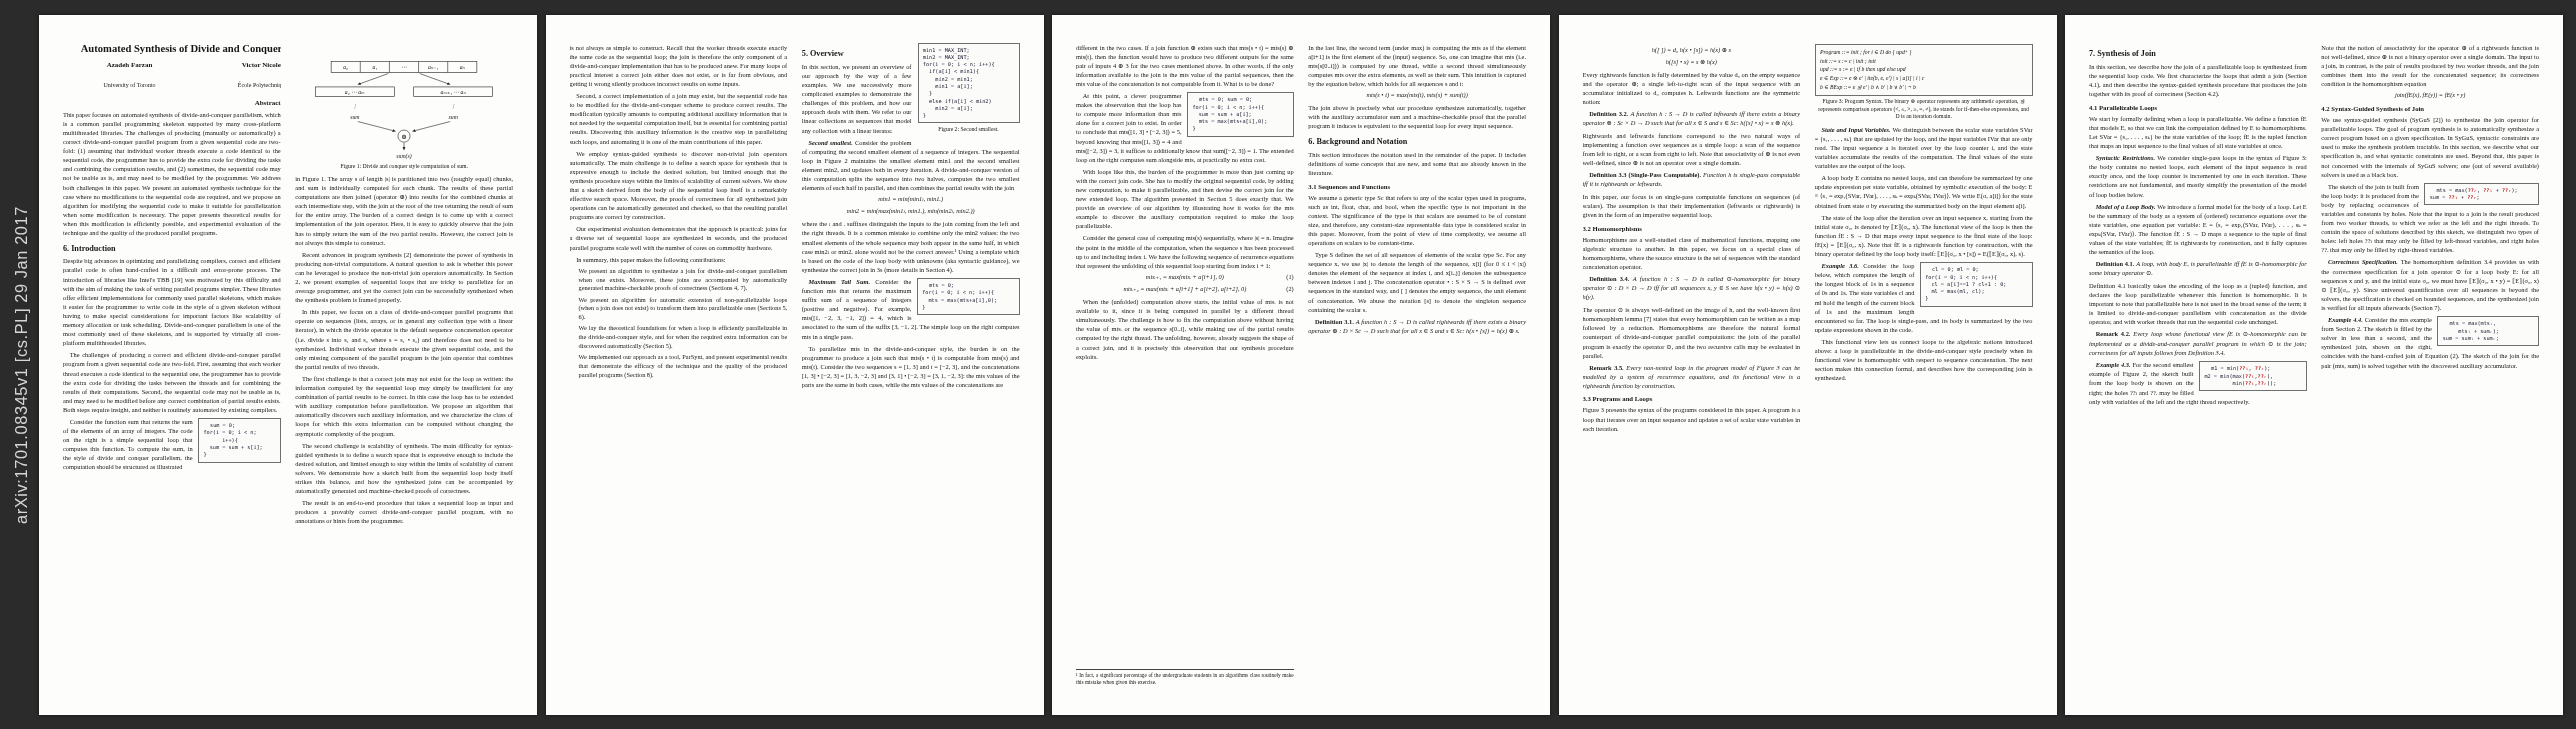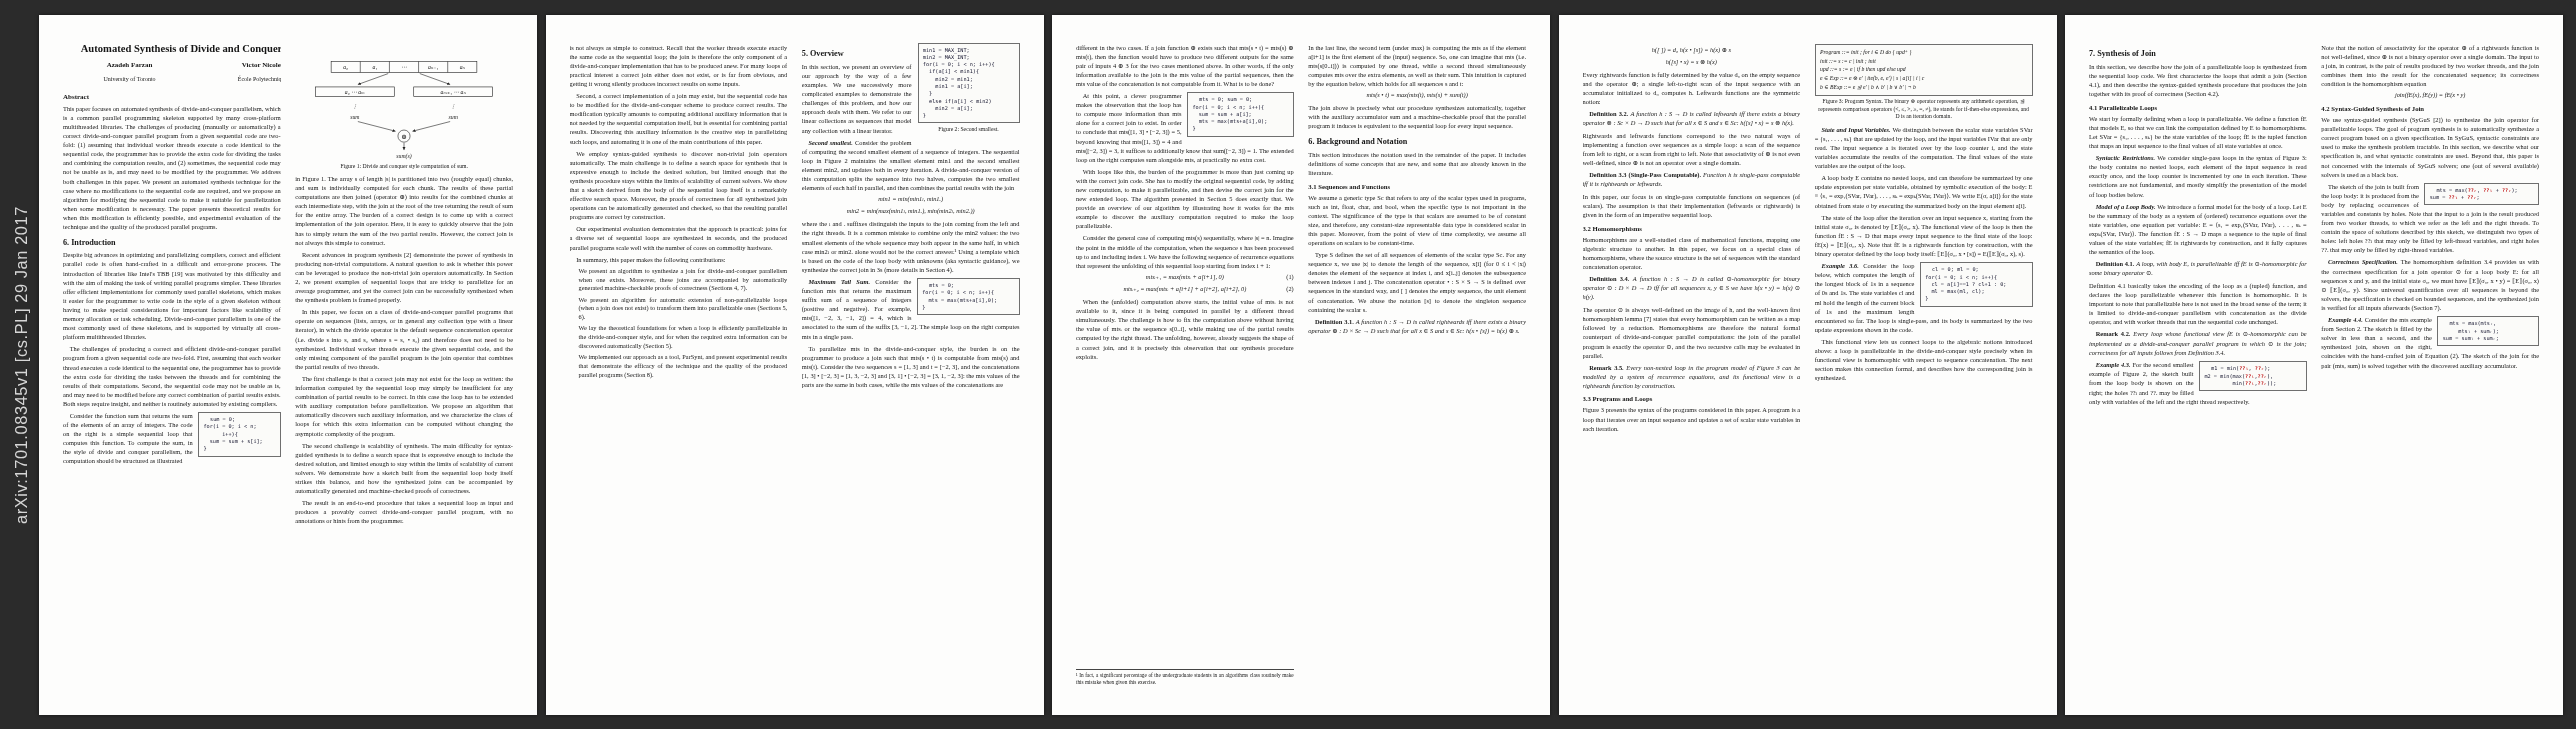--- a/index.html
+++ b/index.html
@@ -24,24 +24,24 @@
   .cols{display:flex;gap:14.6px;height:644px;}
   .col{flex:1;min-width:0;display:flex;flex-direction:column;overflow:hidden;}
   .colflow{display:block;}
   
   .p1-title{
     width:293px;font-size:10.6px;font-weight:bold;text-align:center;
     white-space:nowrap;position:relative;z-index:3;margin:0 0 7.3px -1.2px;
   }
   .p1-authors{width:266px;display:flex;margin-bottom:8.5px;}
   .author{flex:1;text-align:center;}
-  .author-name{font-size:7px;font-weight:bold;margin-bottom:7px;}
+  .author-name{font-size:7px;font-weight:bold;margin-bottom:13px;}
   .author-affil{font-size:6px;}
   
-  .abshead{font-size:7px;font-weight:bold;text-align:left;margin:2.4px 0 3px;}
+  .abshead{font-size:7px;font-weight:bold;text-align:right;margin:2.4px 0 3px;}
   .h1{font-size:8.2px;font-weight:bold;margin:6.7px 0 3.6px;}
   .h2{font-size:6.7px;font-weight:bold;margin:5.5px 0 3px;}
   .para{font-size:6.4px;line-height:1.42;text-align:justify;margin:0 0 3px;text-indent:6.7px;}
   .para.ni{text-indent:0;}
   .para .lead{font-weight:bold;font-style:italic;}
   .para.def{margin:2.4px 0 3.6px;}
   .para.def .lead{font-style:normal;font-weight:bold;}
   .para.def .ptext{font-style:italic;}
   .eq{font-size:6.3px;font-style:italic;text-align:center;margin:3px 0 3.6px;position:relative;line-height:1.35;}
   .eq .eqnum{position:absolute;right:0;top:0;font-style:normal;}

